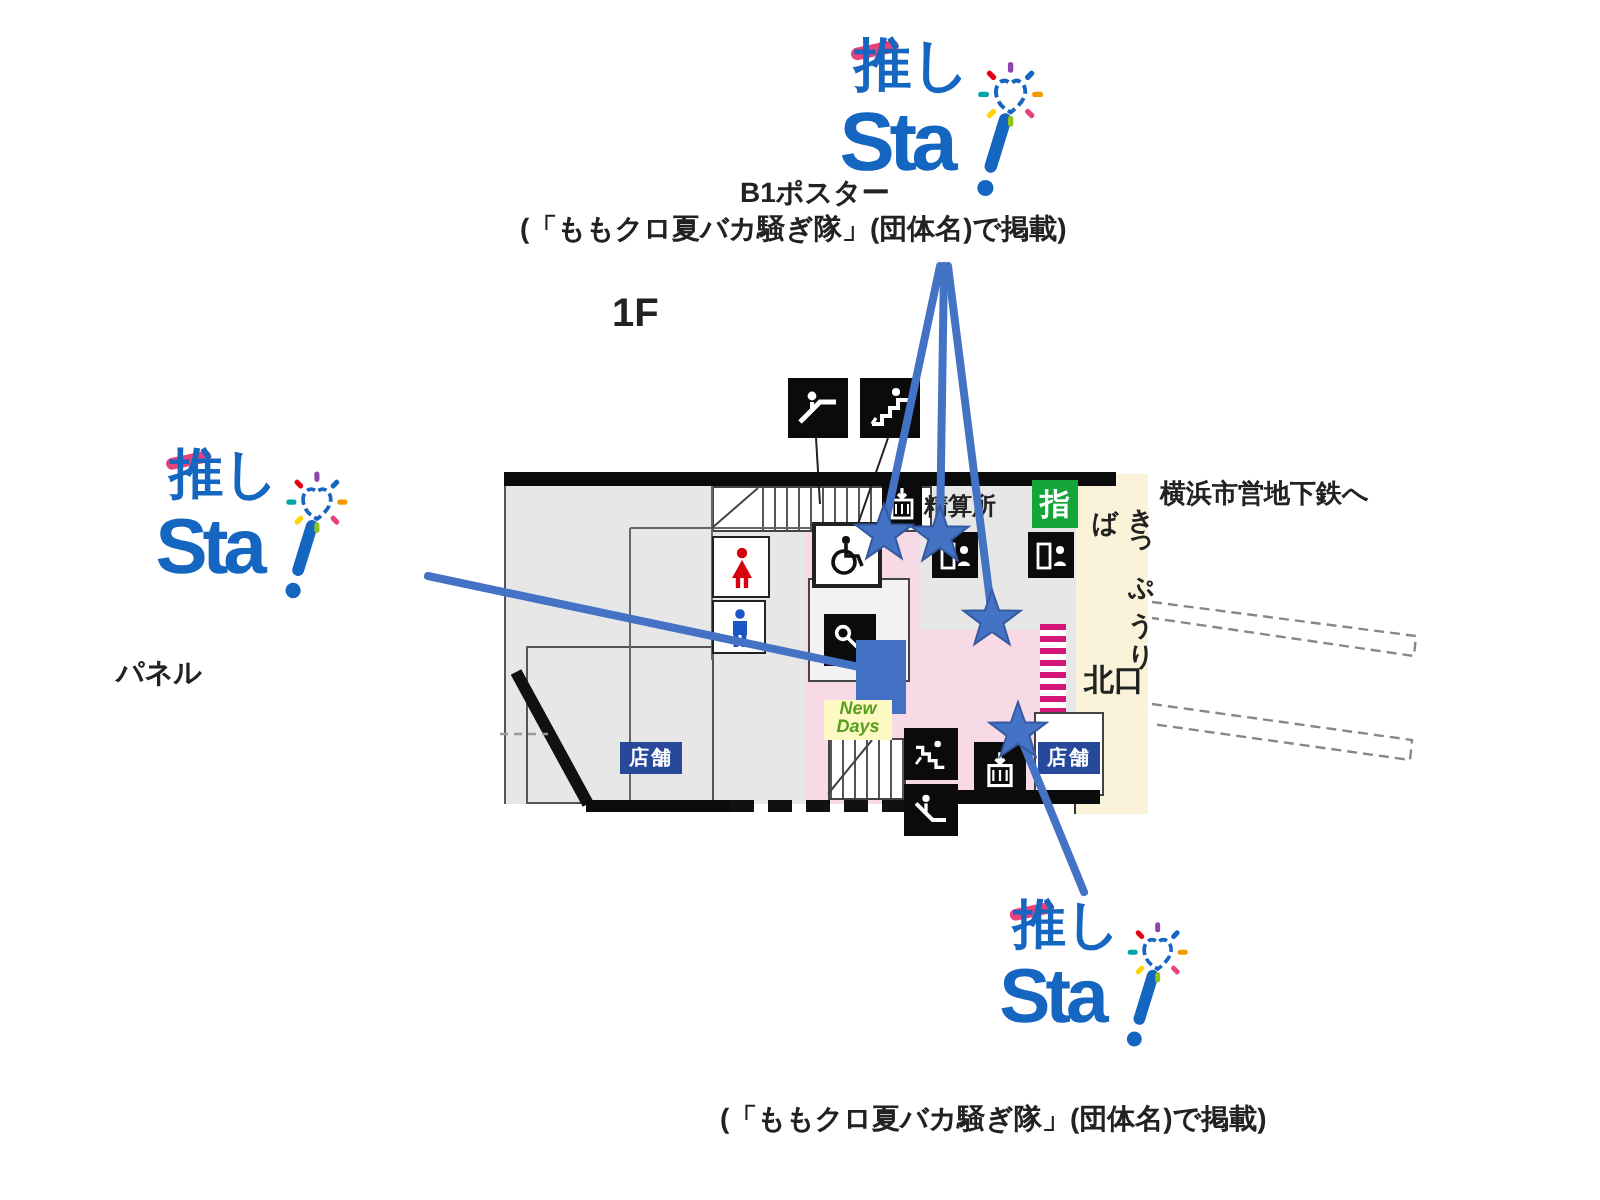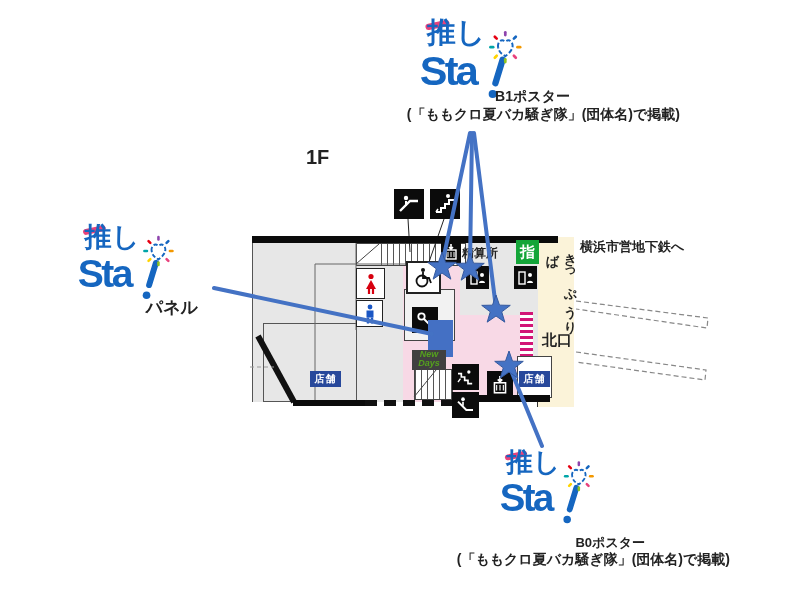--- a/index.html
+++ b/index.html
@@ -1,19 +1,19 @@
 <!DOCTYPE html>
 <html><head>
 <meta charset="utf-8">
 <style>
   html,body{margin:0;padding:0;background:#fff;}
   #stage{position:relative;width:800px;height:600px;background:#fff;overflow:hidden;
          font-family:"Liberation Sans","DejaVu Sans",sans-serif;color:#222;}
   .abs{position:absolute;}
-  .ctr{text-align:right;}
+  .ctr{text-align:left;}
   .bold{font-weight:bold;}
   
   .fill{z-index:10;} .room{z-index:14;} .struct{z-index:16;} .icon{z-index:20;}
   .bar{z-index:19;} .label{z-index:21;} .overlay{z-index:40;pointer-events:none;}
   .anno{z-index:30;}
   .blackbox{background:#0b0b0b;display:flex;align-items:center;justify-content:center;}
   .whitebox{background:#fff;border:1px solid #222;display:flex;align-items:center;justify-content:center;}
   .treads{background:repeating-linear-gradient(90deg,#555 0 1px,#fff 1px 6px);}
   .mstripes{background:repeating-linear-gradient(180deg,#D21577 0 3px,#fff 3px 6px);}
   .shopbox{color:#fff;font-size:10px;font-weight:bold;display:flex;align-items:center;justify-content:center;letter-spacing:1px;}
@@ -67,26 +67,25 @@
       <use href="#oshi-logo"></use>
     </svg>
   <div class="abs anno ctr bold" style="left:370px;top:88px;width:200px;font-size:14px">B1ポスター</div>
   <div class="abs anno ctr bold" style="left:260px;top:106px;width:420px;font-size:14px">(「ももクロ夏バカ騒ぎ隊」(団体名)で掲載)</div>
 
   <div class="abs anno bold" style="left:306px;top:146px;font-size:20px">1F</div>
 
   <svg class="abs anno" style="left:76px;top:210px" width="102" height="94" viewBox="0 0 120 110">
       <use href="#oshi-logo"></use>
     </svg>
-  <div class="abs anno ctr bold" style="left:58px;top:296px;width:140px;font-size:17px">パネル</div>
+  <div class="abs anno ctr bold" style="left:58px;top:328px;width:140px;font-size:14px">パネル</div>
 
   <svg class="abs anno" style="left:498px;top:436px" width="100" height="92" viewBox="0 0 120 110">
       <use href="#oshi-logo"></use>
     </svg>
-  <div class="abs anno ctr bold" style="left:445px;top:534px;width:200px;font-size:13px">B0ポスター</div>
   <div class="abs anno ctr bold" style="left:360px;top:551px;width:370px;font-size:14px">(「ももクロ夏バカ騒ぎ隊」(団体名)で掲載)</div>
 
   <div class="abs fill" style="left:537px;top:237px;width:36px;height:170px;background:#FBF3D9;border-left:1px solid #333"></div>
   <div class="abs fill" style="left:252px;top:243px;width:285px;height:159px;background:#E7E7E7;border-left:1px solid #555"></div>
   <div class="abs fill" style="left:403px;top:243px;width:57px;height:159px;background:#F8D9E6"></div>
   <div class="abs fill" style="left:460px;top:315px;width:62px;height:87px;background:#F8D9E6"></div>
 
   <div class="abs room" style="left:356px;top:243px;width:108px;height:21px;background:#fff;border:1px solid #444">
     <div class="abs treads" style="left:24px;top:0;width:84px;height:21px"></div>
   </div>
@@ -177,21 +176,21 @@
   </div>
   <div class="abs icon blackbox" style="left:412px;top:307px;width:26px;height:26px">
     <svg width="20" height="20" viewBox="0 0 20 20">
         <circle cx="6.5" cy="6.5" r="3.2" fill="none" stroke="#fff" stroke-width="1.8"></circle>
         <path d="M9,9 L16,16 M13,13 l2.4,-2.4 M15,15 l2,-2" stroke="#fff" stroke-width="1.8" fill="none"></path>
       </svg>
   </div>
 
   <div class="abs icon" style="left:428px;top:320px;width:25px;height:37px;background:#4470C4"></div>
 
-  <div class="abs icon" style="left:412px;top:350px;width:34px;height:20px;background:#404040;font-style:italic;font-weight:bold;font-size:9px;line-height:9px;color:#55A01E;text-align:center">
+  <div class="abs icon" style="left:412px;top:350px;width:34px;height:20px;background:#fef9c3;font-style:italic;font-weight:bold;font-size:9px;line-height:9px;color:#55A01E;text-align:center">
     <div>New</div>
     <div>Days</div>
   </div>
 
   <div class="abs icon blackbox" style="left:452px;top:364px;width:27px;height:26px">
     <svg width="21" height="20" viewBox="0 0 24 24">
         <path d="M3,8 h4 v4 h4 v4 h4 v4 h5" stroke="#fff" stroke-width="2" fill="none"></path>
         <circle cx="16" cy="6" r="2" fill="#fff"></circle>
         <path d="M6,14 l-3,4" stroke="#fff" stroke-width="1.6" fill="none"></path>
       </svg>

